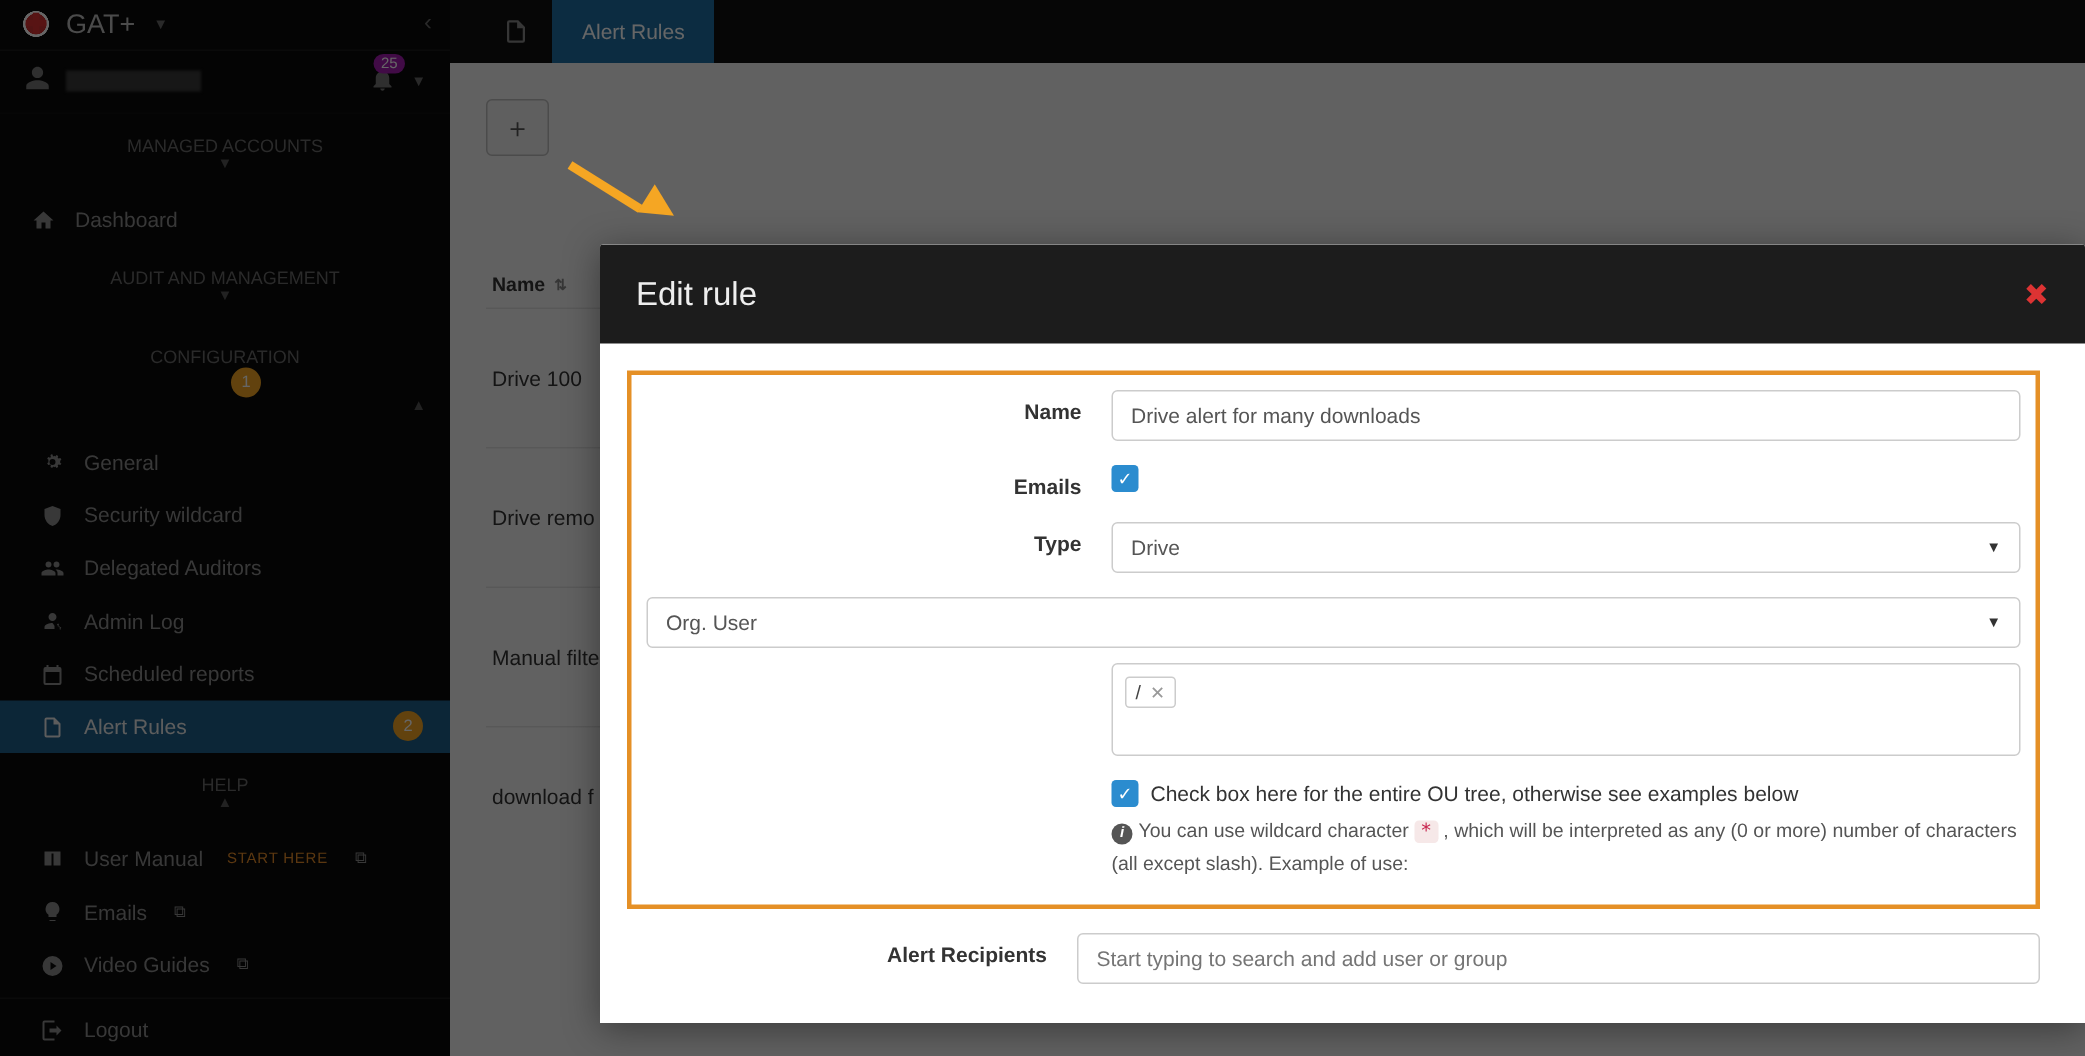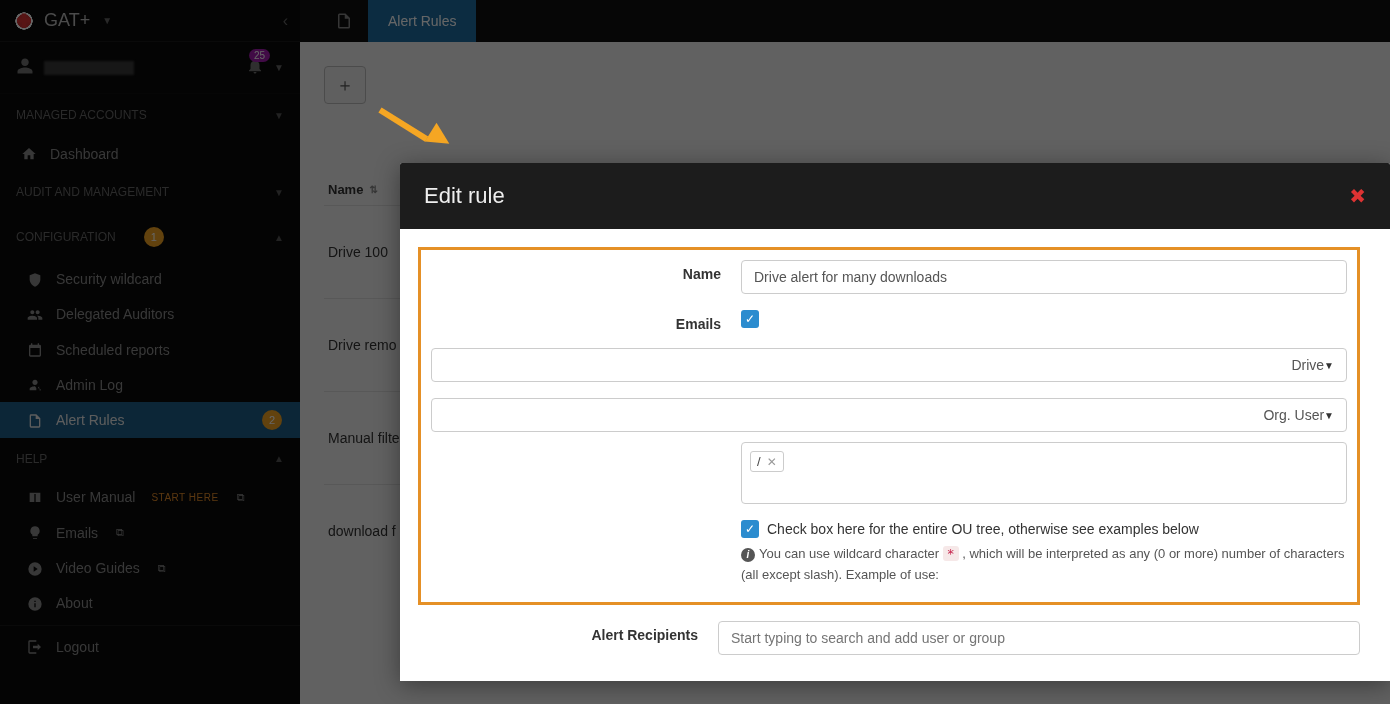--- a/index.html
+++ b/index.html
@@ -36,21 +36,21 @@
 }
 .bell-wrap { position: relative; color: #777; }
 .bell-badge {
   position: absolute; top: -8px; right: -6px;
   background: #a21caf; color: #fff; font-size: 10px;
   padding: 1px 5px; border-radius: 8px;
 }
 .bell-row { display: flex; align-items: center; gap: 6px; }
 .section-head {
   padding: 14px 16px; text-transform: uppercase; font-size: 12px;
-  color: #6a6a6a; display: flex; align-items: center; justify-content: space-between;
+  color: #6a6a6a; display: flex; align-items: center; justify-content: space-between; flex-direction: column;
 }
 .section-caret { font-size: 10px; color: #555; }
 .nav-item {
   display: flex; align-items: center; gap: 12px;
   padding: 9px 20px; color: #8c8c8c; font-size: 14px; cursor: pointer;
   position: relative;
 }
 .nav-item.sub { padding-left: 26px; }
 .nav-item.active { background: #1e5f8a; color: #e8e8e8; }
 .nav-item .icon { width: 18px; text-align: center; font-size: 14px; }
@@ -138,21 +138,21 @@
 .form-label {
   width: 310px; text-align: right; padding-right: 20px; padding-top: 6px;
   color: #333; font-weight: 600; font-size: 14px;
 }
 .form-field { flex: 1; }
 .text-input, .select-input {
   width: 100%; height: 34px; border: 1px solid #ccc; border-radius: 4px;
   padding: 0 12px; font-size: 14px; color: #555; background: #fff;
 }
 .select-input {
-  display: flex; align-items: center; justify-content: flex-end;
+  display: flex; align-items: center; justify-content: space-between;
   cursor: pointer;
 }
 .select-caret { font-size: 10px; color: #333; }
 .checkbox {
   width: 18px; height: 18px; background: #2b8ccf; border-radius: 3px;
   display: inline-flex; align-items: center; justify-content: center;
   color: #fff; font-size: 12px; cursor: pointer;
 }
 .tags-box {
   width: 100%; min-height: 62px; border: 1px solid #ccc; border-radius: 4px;
@@ -238,48 +238,56 @@
 
     <div class="section-head">
       <span>CONFIGURATION</span>
       <span class="config-badge">1</span>
       <span class="section-caret" style="margin-left:auto">▲</span>
     </div>
 
     <div class="nav-item sub">
       <span class="icon">
         <svg class="ico" viewBox="0 0 24 24">
+            <path d="M19.4 13l.6-1-.6-1 1.5-1.2-1-1.7-1.9.5-.8-.8.5-1.9-1.7-1-1.2 1.5-1-.6-1 .6L11.6 4l-1.7 1 .5 1.9-.8.8L7.7 7l-1 1.7L8.2 10l-.6 1 .6 1-1.5 1.2 1 1.7 1.9-.5.8.8-.5 1.9 1.7 1 1.2-1.5 1 .6 1-.6 1.2 1.5 1.7-1-.5-1.9.8-.8 1.9.5 1-1.7L19.4 13zM12 15a3 3 0 110-6 3 3 0 010 6z"></path>
+          </svg>
+      </span>
+      <span>General</span>
+    </div>
+    <div class="nav-item sub">
+      <span class="icon">
+        <svg class="ico" viewBox="0 0 24 24">
             <path d="M12 2L4 5v6c0 5 3.4 9.7 8 11 4.6-1.3 8-6 8-11V5l-8-3z"></path>
           </svg>
       </span>
       <span>Security wildcard</span>
     </div>
     <div class="nav-item sub">
       <span class="icon">
         <svg class="ico" viewBox="0 0 24 24">
             <path d="M16 11c1.7 0 3-1.3 3-3s-1.3-3-3-3-3 1.3-3 3 1.3 3 3 3zm-8 0c1.7 0 3-1.3 3-3S9.7 5 8 5 5 6.3 5 8s1.3 3 3 3zm0 2c-2.3 0-7 1.2-7 3.5V19h14v-2.5c0-2.3-4.7-3.5-7-3.5zm8 0c-.3 0-.6 0-1 .1 1.2.8 2 1.9 2 3.4V19h6v-2.5c0-2.3-4.7-3.5-7-3.5z"></path>
           </svg>
       </span>
       <span>Delegated Auditors</span>
     </div>
     <div class="nav-item sub">
       <span class="icon">
         <svg class="ico" viewBox="0 0 24 24">
+            <path d="M12 12c2.2 0 4-1.8 4-4s-1.8-4-4-4-4 1.8-4 4 1.8 4 4 4zm0 2c-2.7 0-8 1.3-8 4v2h10v-2c0-.4 0-.8.1-1.1A14 14 0 0012 14zm6.5 0l-.5 1-1-.3-.5.9.8.7-.3 1h1l.3 1 1-.3.5.9-.8.7.3 1h1l-.3-1 .8-.7-.5-.9-1 .3-.3-1h-1z"></path>
+          </svg>
+      </span>
+      <span>Admin Log</span>
+    </div>
+    <div class="nav-item sub">
+      <span class="icon">
+        <svg class="ico" viewBox="0 0 24 24">
             <path d="M19 4h-1V2h-2v2H8V2H6v2H5a2 2 0 00-2 2v14a2 2 0 002 2h14a2 2 0 002-2V6a2 2 0 00-2-2zm0 16H5V9h14v11z"></path>
           </svg>
       </span>
       <span>Scheduled reports</span>
-    </div>
-    <div class="nav-item sub">
-      <span class="icon">
-        <svg class="ico" viewBox="0 0 24 24">
-            <path d="M12 12c2.2 0 4-1.8 4-4s-1.8-4-4-4-4 1.8-4 4 1.8 4 4 4zm0 2c-2.7 0-8 1.3-8 4v2h10v-2c0-.4 0-.8.1-1.1A14 14 0 0012 14zm6.5 0l-.5 1-1-.3-.5.9.8.7-.3 1h1l.3 1 1-.3.5.9-.8.7.3 1h1l-.3-1 .8-.7-.5-.9-1 .3-.3-1h-1z"></path>
-          </svg>
-      </span>
-      <span>Admin Log</span>
     </div>
     <div class="nav-item sub active">
       <span class="icon">
         <svg class="ico" viewBox="0 0 24 24">
             <path d="M14 2H6a2 2 0 00-2 2v16a2 2 0 002 2h12a2 2 0 002-2V8l-6-6zM6 20V4h7v5h5v11H6z"></path>
           </svg>
       </span>
       <span>Alert Rules</span>
       <span class="badge-pill">2</span>
     </div>
@@ -309,28 +317,20 @@
       <span class="ext-icon">⧉</span>
     </div>
     <div class="nav-item sub">
       <span class="icon">
         <svg class="ico" viewBox="0 0 24 24">
             <path d="M12 2a10 10 0 100 20 10 10 0 000-20zm-2 14V8l6 4-6 4z"></path>
           </svg>
       </span>
       <span>Video Guides</span>
       <span class="ext-icon">⧉</span>
-    </div>
-    <div class="nav-item sub">
-      <span class="icon">
-        <svg class="ico" viewBox="0 0 24 24">
-            <path d="M12 2a10 10 0 100 20 10 10 0 000-20zm1 15h-2v-6h2v6zm0-8h-2V7h2v2z"></path>
-          </svg>
-      </span>
-      <span>About</span>
     </div>
     <div class="nav-item sub" style="border-top:1px solid #1a1a1a;margin-top:4px;padding-top:12px">
       <span class="icon">
         <svg class="ico" viewBox="0 0 24 24">
             <path d="M16 17v-3H9v-4h7V7l5 5-5 5zM14 2H4a2 2 0 00-2 2v16a2 2 0 002 2h10v-2H4V4h10V2z"></path>
           </svg>
       </span>
       <span>Logout</span>
     </div>
   </aside>
@@ -389,20 +389,21 @@
       </div>
 
       <div class="form-row">
         <div class="form-label">Emails</div>
         <div class="form-field">
           <span class="checkbox">✓</span>
         </div>
       </div>
 
       <div class="form-row">
+        <div class="form-label">Type</div>
         <div class="form-field">
           <div class="select-input">
             <span>Drive</span>
             <span class="select-caret">▼</span>
           </div>
         </div>
       </div>
 
       <div class="form-row tight">
         <div class="form-field">

